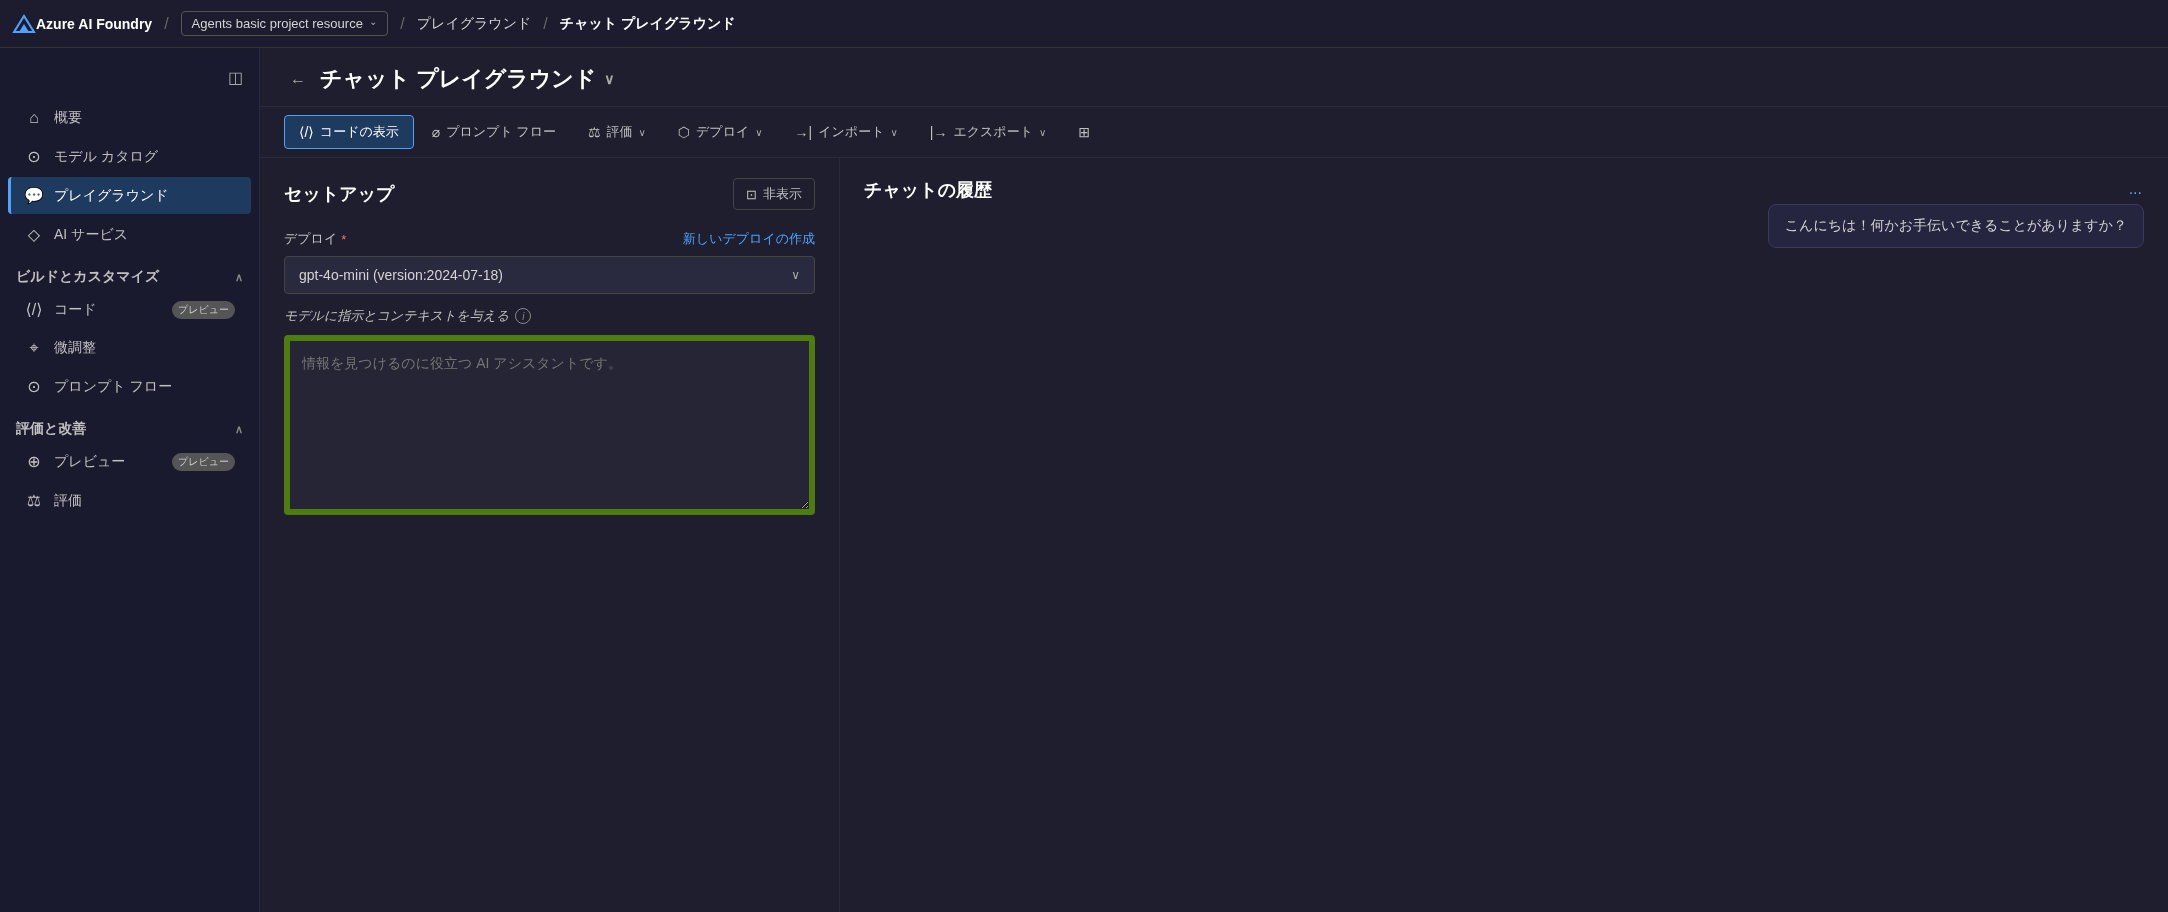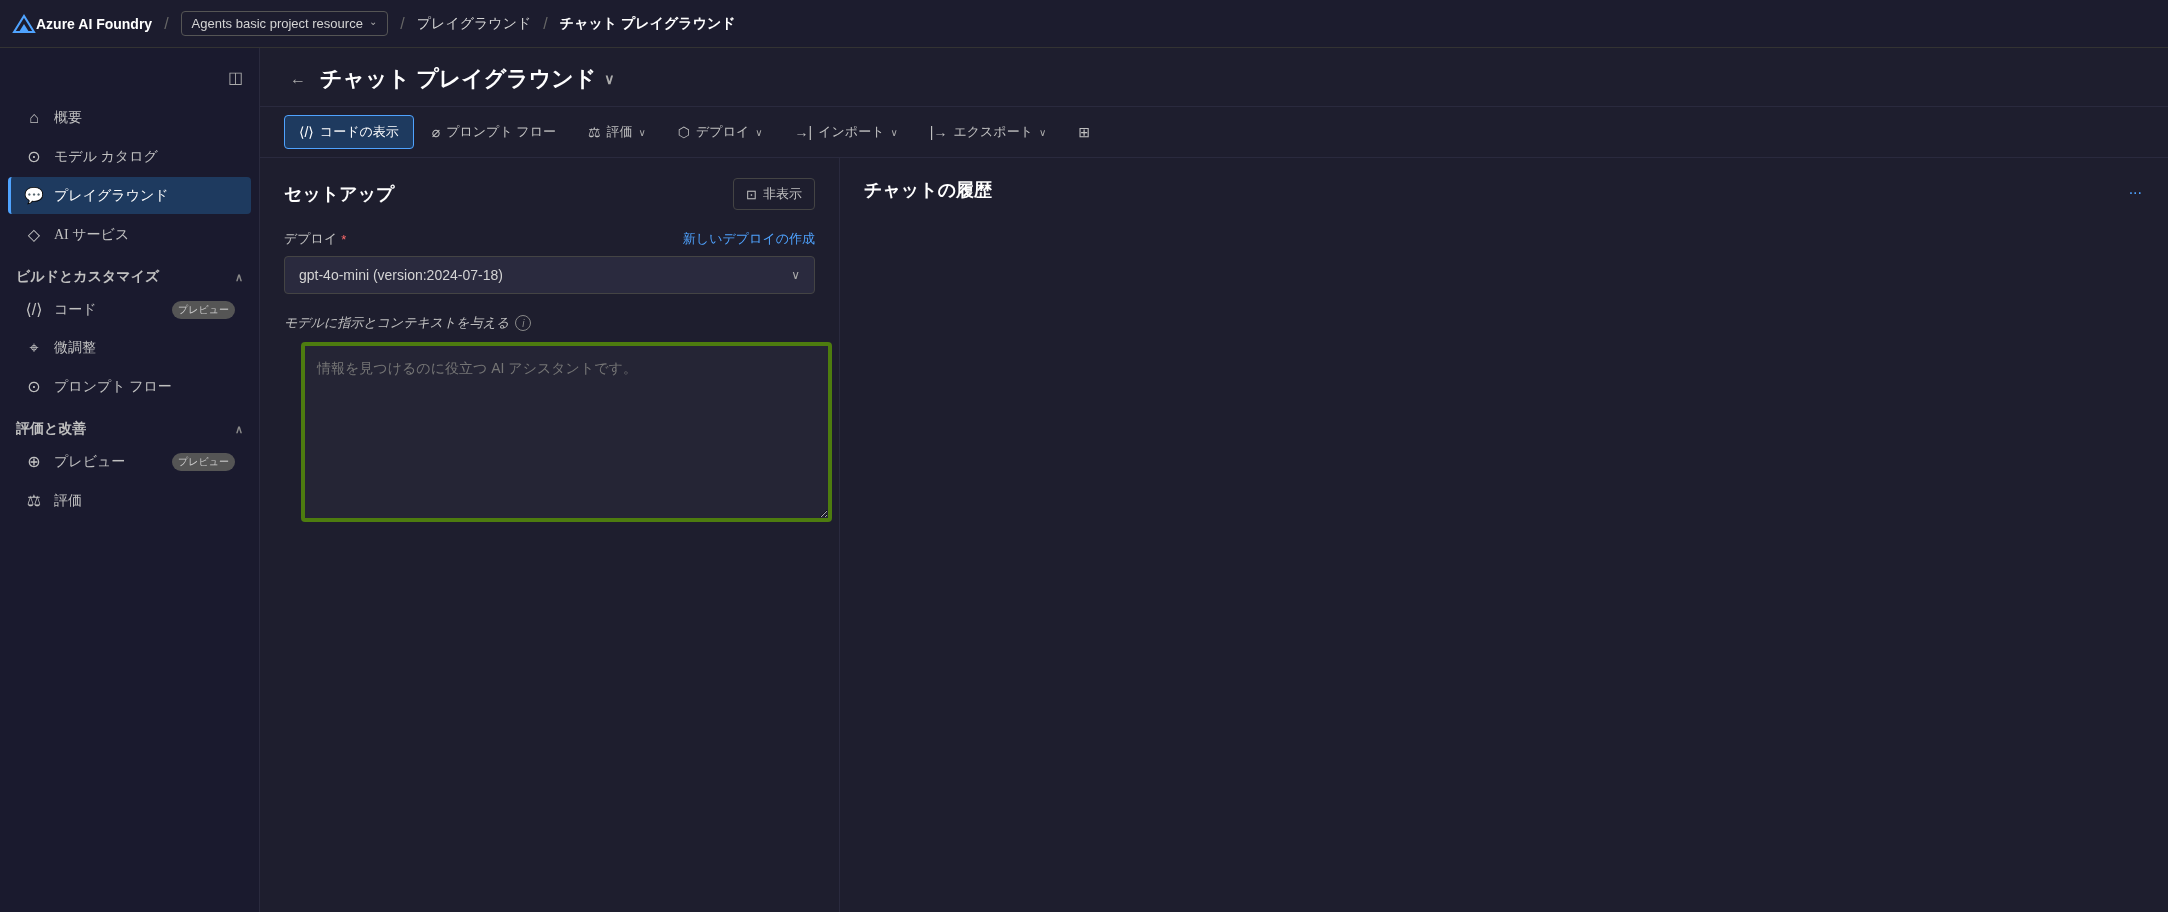--- a/index.html
+++ b/index.html
@@ -112,21 +112,21 @@
       color: #fff;
       border-left: 3px solid #4fa3ff;
       padding-left: 13px;
     }
     .sidebar-item .icon {
       font-size: 16px;
       width: 20px;
       text-align: center;
       flex-shrink: 0;
     }
-    .sidebar-item .label { flex: 1; font-family: Liberation Serif, serif; }
+    .sidebar-item .label { flex: 1; }
     .sidebar-item .badge {
       font-size: 10px;
       background: #555;
       color: #ccc;
       padding: 2px 6px;
       border-radius: 10px;
     }
     .sidebar-section-header {
       display: flex;
       align-items: center;
@@ -286,21 +286,21 @@
       background: #2a2a3e;
       border: 1px solid #444;
       border-radius: 4px;
       padding: 10px 14px;
       color: #d4d4d4;
       font-size: 14px;
       display: flex;
       align-items: center;
       justify-content: space-between;
       cursor: pointer;
-      margin-bottom: 20px;
+      margin-bottom: 13px;
     }
     .deploy-select-chevron { color: #aaa; font-size: 12px; }
 
     .context-label {
       font-size: 13px;
       color: #c0c0c0;
       margin-bottom: 10px;
       display: flex;
       align-items: center;
       gap: 6px;
@@ -314,30 +314,29 @@
       display: inline-flex;
       align-items: center;
       justify-content: center;
       font-size: 10px;
       color: #888;
       cursor: help;
     }
     .context-textarea {
       width: 100%;
       background: #252535;
-      border: 4px solid #4d7c0f;
+      border: 6px solid #4d7c0f;
       border-radius: 4px;
       padding: 12px;
       color: #d4d4d4;
       font-size: 14px;
       font-family: inherit;
       resize: vertical;
       min-height: 180px;
       line-height: 1.5;
-      margin-left: 17px;
     }
 
     
     .chat-panel {
       flex: 1;
       display: flex;
       flex-direction: row;
       padding: 20px 24px;
       overflow: hidden;
     }
@@ -548,19 +547,22 @@
       <div class="chat-panel">
         <h2 class="chat-history-title">チャットの履歴</h2>
 
         <div class="chat-messages">
           <div class="chat-bubble">
             <div class="chat-bubble-actions">
               <button class="bubble-action-btn">
                 <span>...</span>
               </button>
             </div>
+            <div class="chat-bubble-content">
+              <span>こんにちは！何かお手伝いできることがありますか？</span>
+            </div>
           </div>
         </div>
       </div>
 
     </div>
   </div>
 </div>
 
 </body></html>

